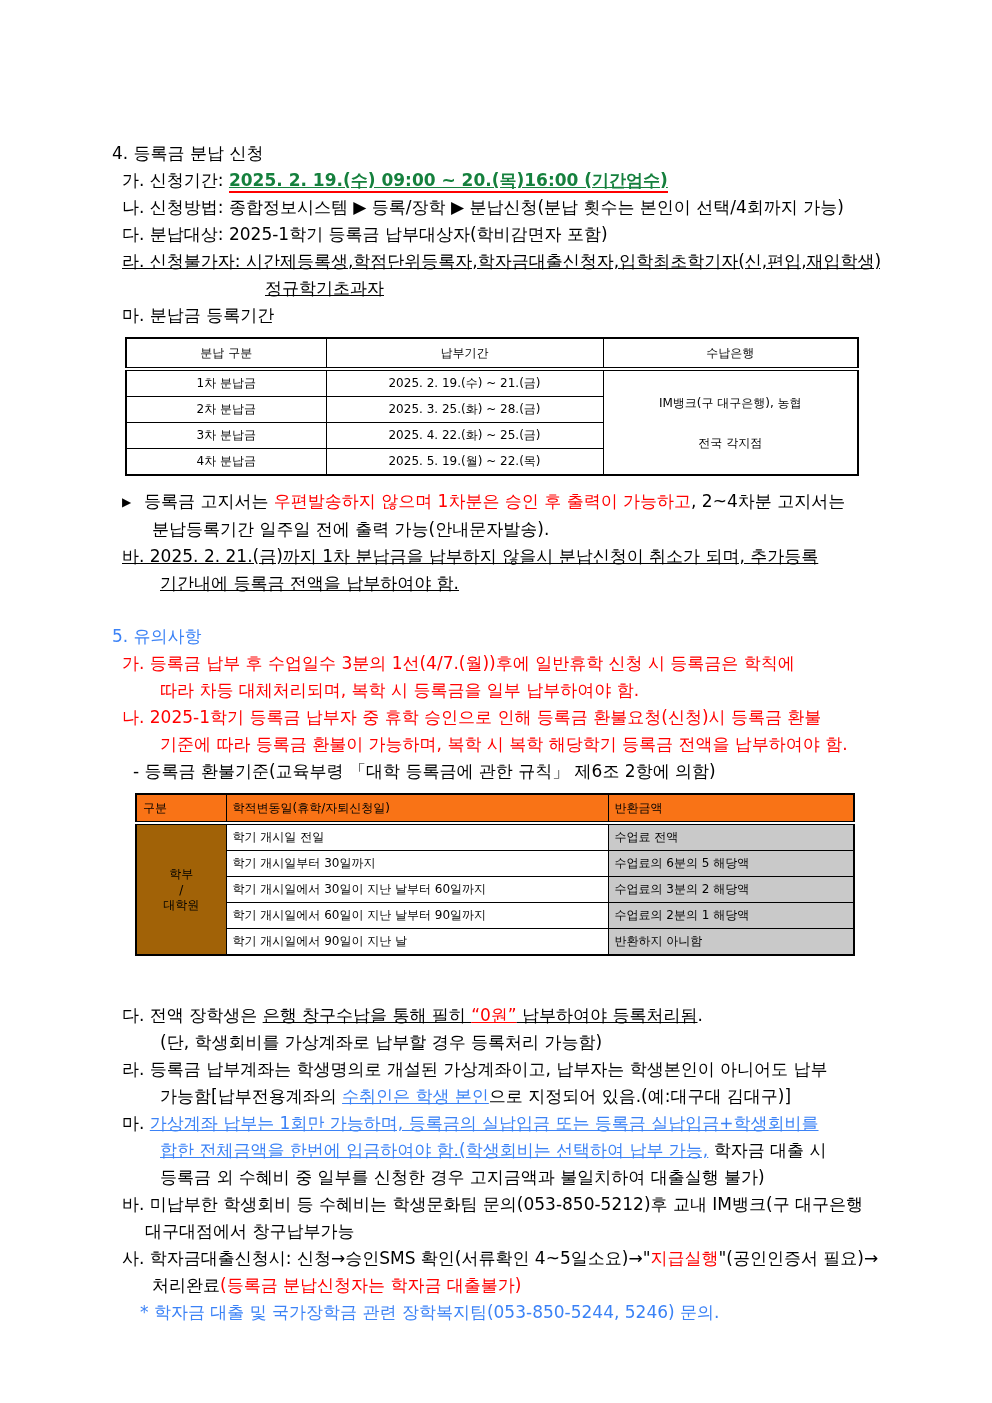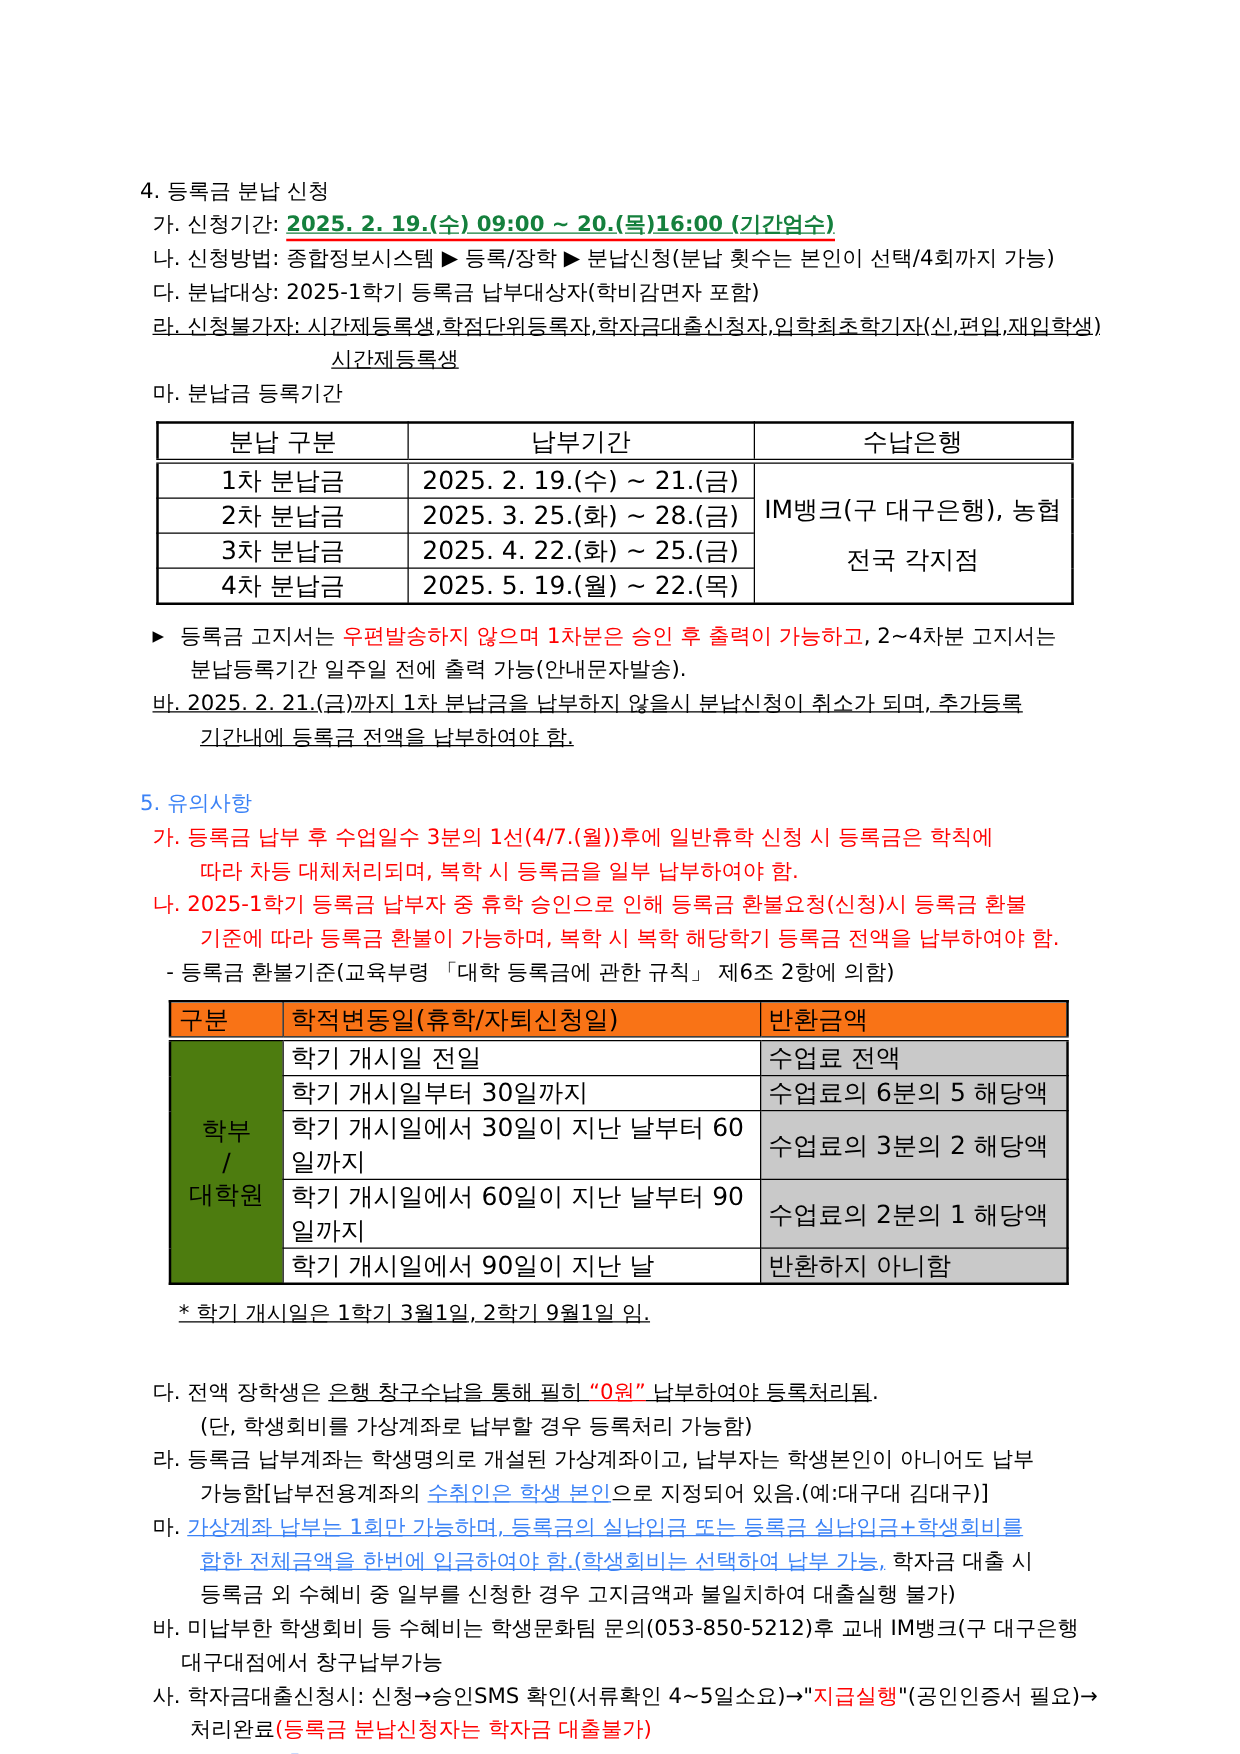--- a/index.html
+++ b/index.html
@@ -25,50 +25,50 @@
   .bold{font-weight:normal;}
   .blue{color:#3b82f6;}
   .red{color:#ff0000;}
   .u{text-decoration:underline;}
   .period-link{
     color:#15803d;font-weight:bold;text-decoration:underline;
     border-bottom:2px solid #ff0000;padding-bottom:1px;
   }
   .bullet-tri{display:inline-block;width:22px;font-size:12px;vertical-align:1px;}
   
-  table{border-collapse:collapse;table-layout:fixed;font-size:20px;}
+  table{border-collapse:collapse;table-layout:fixed;font-size:12px;}
   th,td{border:1px solid #000;padding:0 6px;overflow:hidden;}
   .pay-table{width:732px;margin:8px 0 12px 13px;border:2px solid #000;}
   .pay-table th{height:28px;font-weight:normal;text-align:center;border-bottom:4px double #000;}
   .pay-table td{height:25px;text-align:center;}
   .bank-cell div{line-height:40px;}
   .refund-table{width:718px;margin:8px 0 10px 23px;border:2px solid #000;}
   .refund-table th{height:26px;font-weight:normal;text-align:left;
     background:#f97316;border-bottom:4px double #000;}
   .refund-table td{height:25px;text-align:left;}
-  .refund-table td.group{text-align:center;background:#4d7c0f;}
+  .refund-table td.group{text-align:center;background:#a16207;}
   .refund-table td.amount{background:#c9c9c9;}
   .gap-l{height:26px;}
   .gap-xl{height:36px;}
 </style>
 </head>
 <body>
 
 <div class="page">
   <div class="content">
 
     <div class="line">4. 등록금 분납 신청</div>
 
     <div class="line ind1">
       <span>가. 신청기간: </span><span class="period-link">2025. 2. 19.(수) 09:00 ~ 20.(목)16:00 (기간엄수)</span>
     </div>
     <div class="line ind1">나. 신청방법: 종합정보시스템 ▶ 등록/장학 ▶ 분납신청(분납 횟수는 본인이 선택/4회까지 가능)</div>
     <div class="line ind1">다. 분납대상: 2025-1학기 등록금 납부대상자(학비감면자 포함)</div>
     <div class="line ind1 u">라. 신청불가자: 시간제등록생,학점단위등록자,학자금대출신청자,입학최초학기자(신,편입,재입학생)</div>
-    <div class="line ind-sub"><span class="u">시간제등록생</span></div>
+    <div class="line ind-sub"><span class="u">정규학기초과자</span></div>
     <div class="line ind1">마. 분납금 등록기간</div>
 
     <table class="pay-table">
       <colgroup>
           <col style="width:200px">
           <col style="width:277px">
           <col style="width:255px">
         </colgroup>
       <thead>
         <tr>
@@ -154,21 +154,20 @@
           <td>학기 개시일에서 60일이 지난 날부터 90일까지</td>
           <td class="amount">수업료의 2분의 1 해당액</td>
         </tr>
         <tr>
           <td>학기 개시일에서 90일이 지난 날</td>
           <td class="amount">반환하지 아니함</td>
         </tr>
       </tbody>
     </table>
 
-    <div class="line ind-star"><span class="u">* 학기 개시일은 1학기 3월1일, 2학기 9월1일 임.</span></div>
 
     <div class="gap-xl"></div>
 
     <div class="line ind1 bold">
       <span>다. 전액 장학생은 </span><span class="u">은행 창구수납을 통해 필히 </span><span class="red u">“0원”</span><span class="u"> 납부하여야 등록처리됨</span><span>.</span>
     </div>
     <div class="line ind2">(단, 학생회비를 가상계좌로 납부할 경우 등록처리 가능함)</div>
 
     <div class="line ind1">라. 등록금 납부계좌는 학생명의로 개설된 가상계좌이고, 납부자는 학생본인이 아니어도 납부</div>
     <div class="line ind2">

